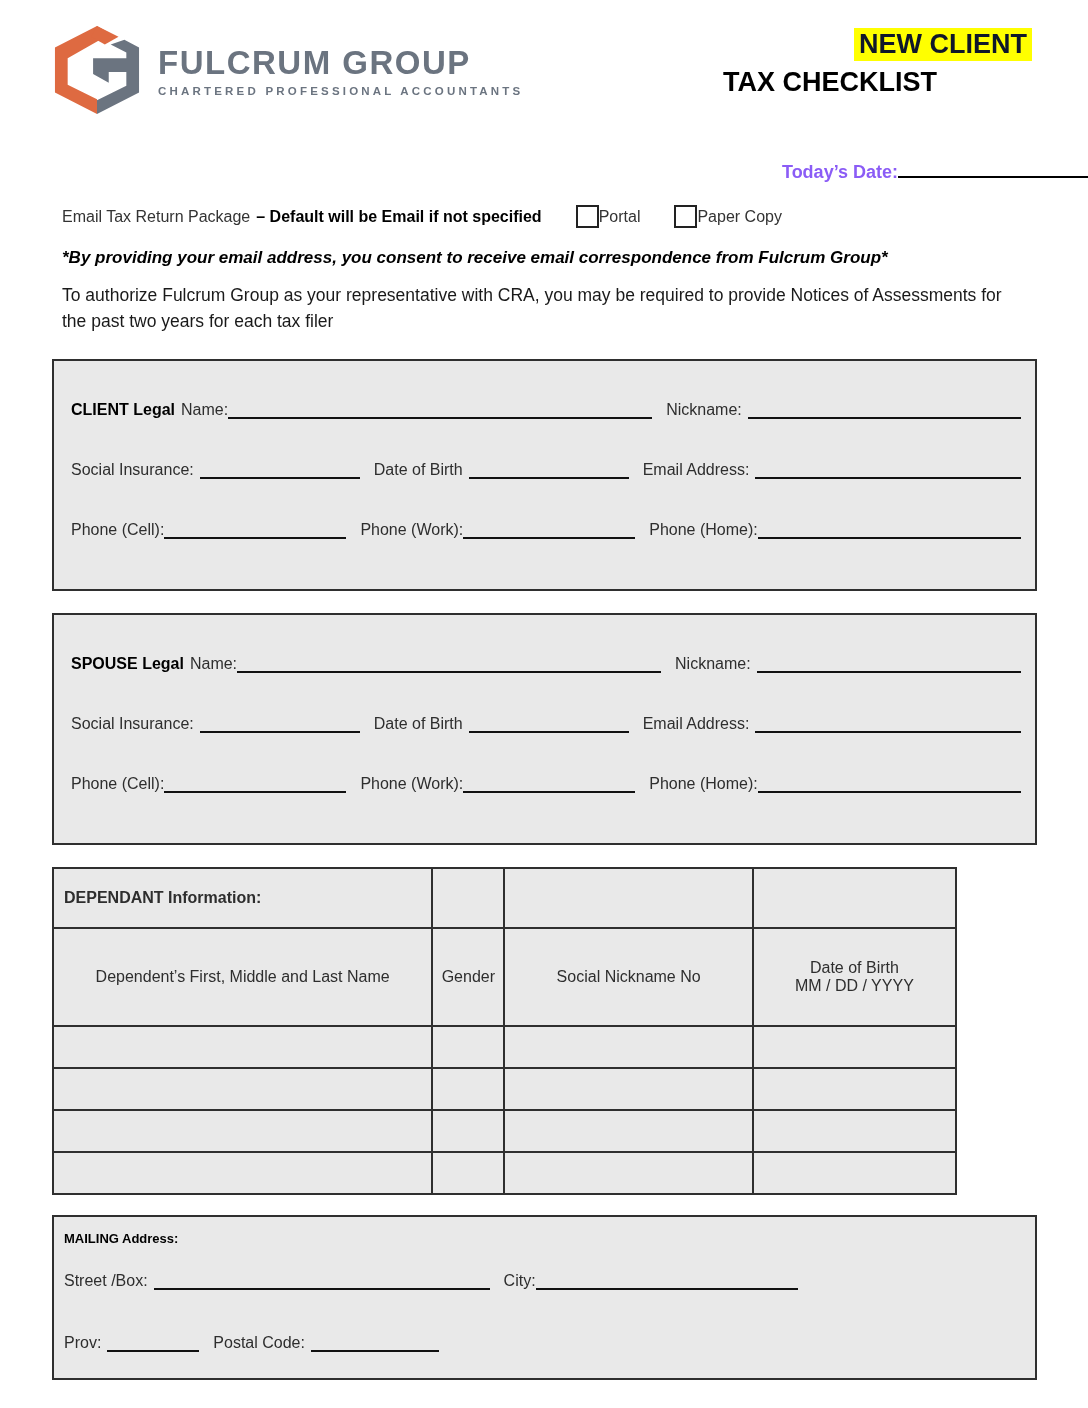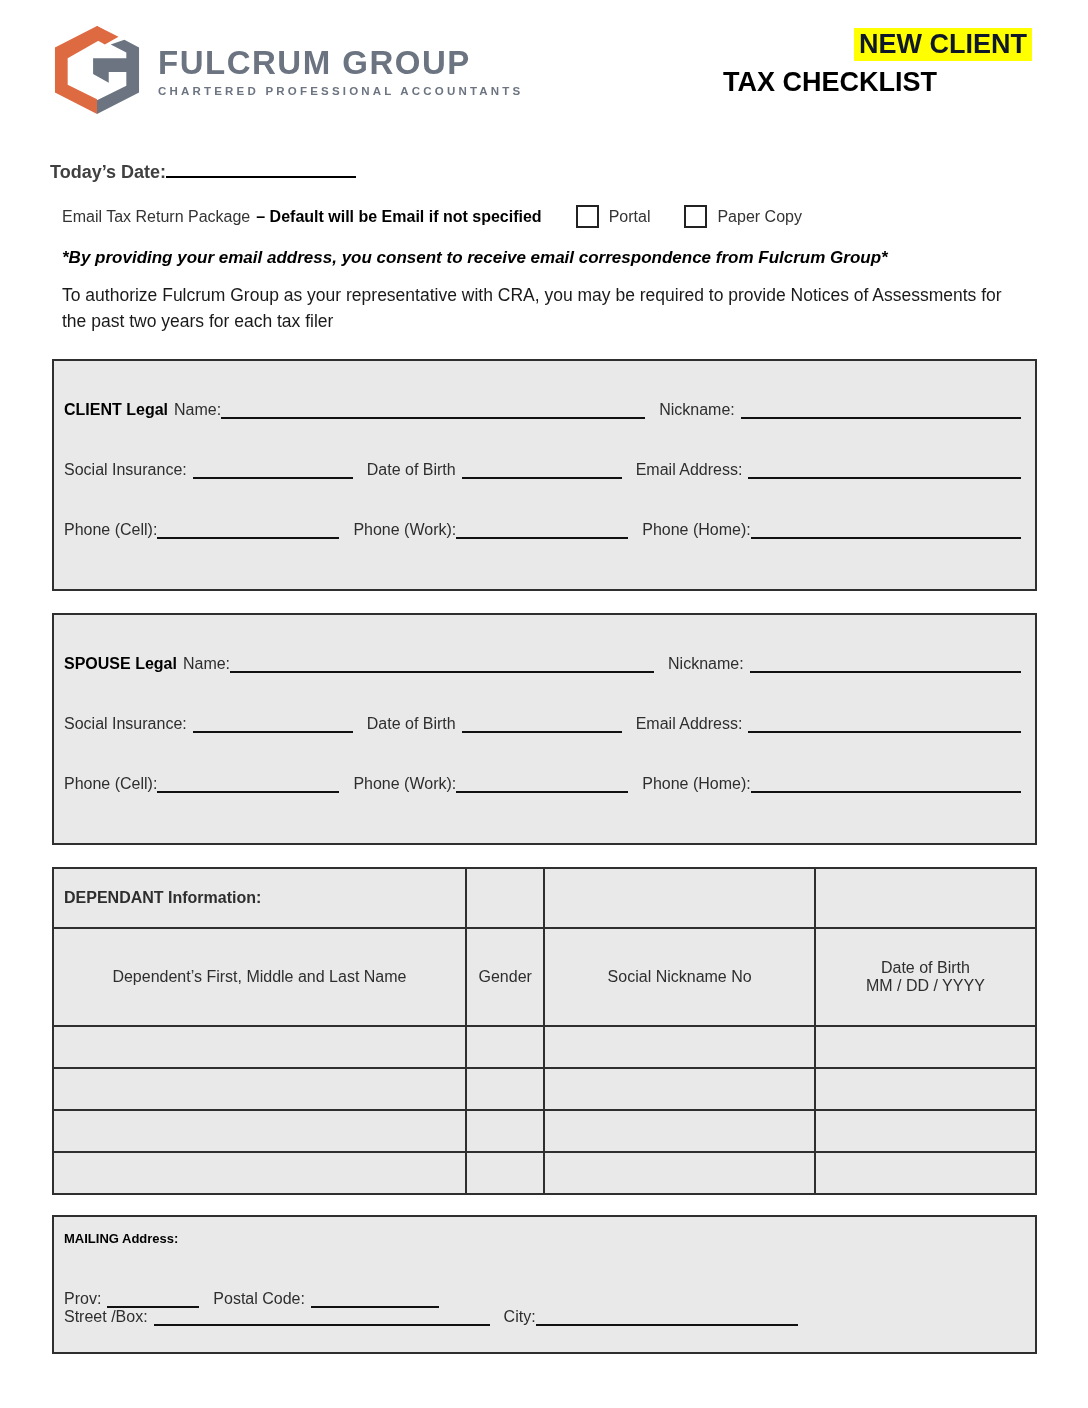--- a/index.html
+++ b/index.html
@@ -12,45 +12,45 @@
   .header { display:flex; justify-content:space-between; padding:26px 56px 0 48px;gap:16px; }
   .logo { display:flex; align-items:flex-start; gap:12px; }
   .logo-icon svg { width:98px; height:88px; display:block; }
   .logo-text { margin-top:20px; }
   .logo-name { font-size:33px; font-weight:bold; color:#6b7480; letter-spacing:1.5px; line-height:1; }
   .logo-tagline { font-size:11.5px; font-weight:bold; color:#6b7480; letter-spacing:3.2px; margin-top:6px; }
   .titles { text-align:right; margin-top:2px; }
   .badge { display:inline-block; background:#ffff00; color:#0f172a; font-weight:bold; font-size:27px; padding:1px 5px; }
   .doc-title { font-weight:bold; font-size:27px; color:#000; margin-top:6px; padding-right:95px; white-space:nowrap; }
   
-  .date-row { margin:48px 0 0 50px; font-weight:bold; font-size:18px; color:#404040; }
+  .date-row { margin:48px 0 0 50px; font-weight:bold; font-size:18px; color:#8b5cf6;text-align:right; }
   .date-row .line { display:inline-block; width:190px; border-bottom:2.5px solid #000; height:14px; }
   .package-row { margin:22px 0 0 62px; font-size:16px; display:flex; align-items:center; color:#333; }
   .package-bold { font-weight:bold; color:#000; margin-left:6px; }
   .checkbox-group { display:flex; align-items:center; margin-left:34px; gap:34px; }
-  .cb-item { display:flex; align-items:center; gap:10px; color:#333; }
+  .cb-item { display:flex; align-items:center; color:#333; }
   .cb-box { width:23px; height:23px; border:2px solid #222; background:#fff; box-sizing:border-box; }
   .consent { margin:20px 0 0 62px; font-style:italic; font-weight:bold; font-size:17px; color:#000; }
   .cra-note { margin:14px 62px 0 62px; font-size:17.5px; color:#1a1a1a; line-height:1.5; max-width:965px; }
   
   .info-box {
     margin-left:52px; width:985px; box-sizing:border-box;
-    background:#e9e9e9; border:2px solid #2f2f2f; padding:40px 14px 8px 10px;
+    background:#e9e9e9; border:2px solid #2f2f2f; padding:40px 14px 8px 17px;
   }
   .box-client { margin-top:24px; }
   .box-spouse { margin-top:22px; }
   .form-row { display:flex; align-items:flex-end; margin-bottom:42px; font-size:16px; color:#2e2e2e; white-space:nowrap; }
   .form-row b { color:#000; }
   .fl { border-bottom:2px solid #111; height:4px; display:inline-block; }
   .ml { margin-left:6px; }
   .gap { margin-left:14px; }
   .grow { flex:1; }
   .w430 { width:424px; } .w165 { width:160px; } .w185 { width:182px; } .w175 { width:172px; }
   
-  .dep-table { margin-left:52px; margin-top:22px; width:985px; border-collapse:collapse; background:#e9e9e9; }
+  .dep-table { margin-left:52px; margin-top:22px; width:905px; border-collapse:collapse; background:#e9e9e9; }
   .dep-table td { border:2px solid #2f2f2f; font-size:16px; color:#2e2e2e; }
   .dep-title-cell { font-weight:bold; color:#000; padding-left:10px; height:56px; font-size:16.5px; }
   .dep-head td { text-align:center; height:94px; }
   .dep-empty td { height:38px; }
   .c1 { width:42%; } .c2 { width:8%; } .c3 { width:27.5%; } .c4 { width:22.5%; }
   
   .box-mailing { margin-top:20px; padding:14px 14px 26px 10px; }
   .mail-title { font-weight:bold; font-size:13px; color:#000; margin-bottom:26px; }
   .mail-row { display:flex; align-items:flex-end; font-size:16px; color:#2e2e2e; white-space:nowrap; }
   .mail-row2 { margin-top:44px; }
@@ -194,27 +194,27 @@
           <td class="c1"></td>
           <td class="c2"></td>
           <td class="c3"></td>
           <td class="c4"></td>
         </tr>
       </tbody>
   </table>
 
   <div class="info-box box-mailing">
     <div class="mail-title">MAILING Address:</div>
+    <div class="mail-row">
+      <span>Street /Box:</span>
+      <span class="fl w340 ml"></span>
+      <span class="gap">City:</span>
+      <span class="fl w265"></span>
+    </div>
     <div class="mail-row mail-row2">
       <span>Prov:</span>
       <span class="fl w95 ml"></span>
       <span class="gap">Postal Code:</span>
       <span class="fl w130 ml"></span>
     </div>
-    <div class="mail-row">
-      <span>Street /Box:</span>
-      <span class="fl w340 ml"></span>
-      <span class="gap">City:</span>
-      <span class="fl w265"></span>
-    </div>
   </div>
 
 </div>
 
 </body></html>

